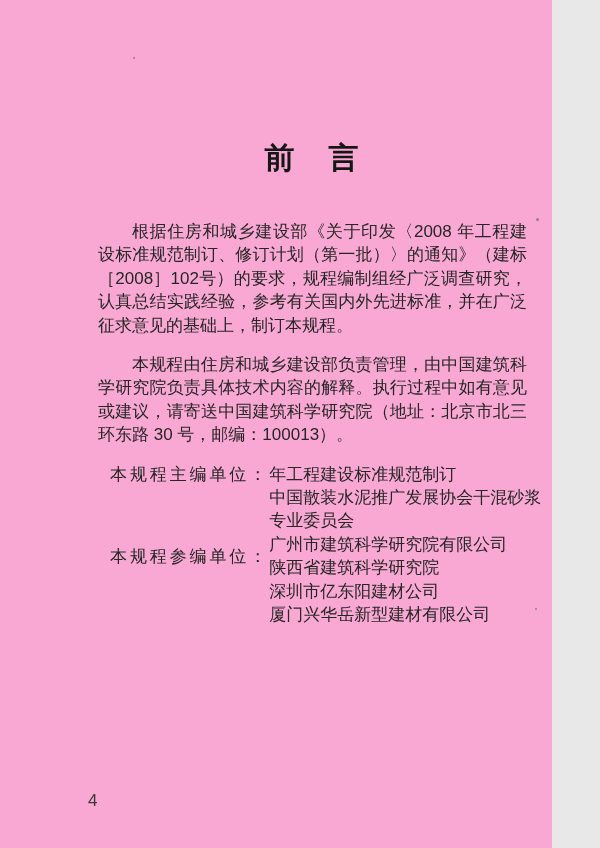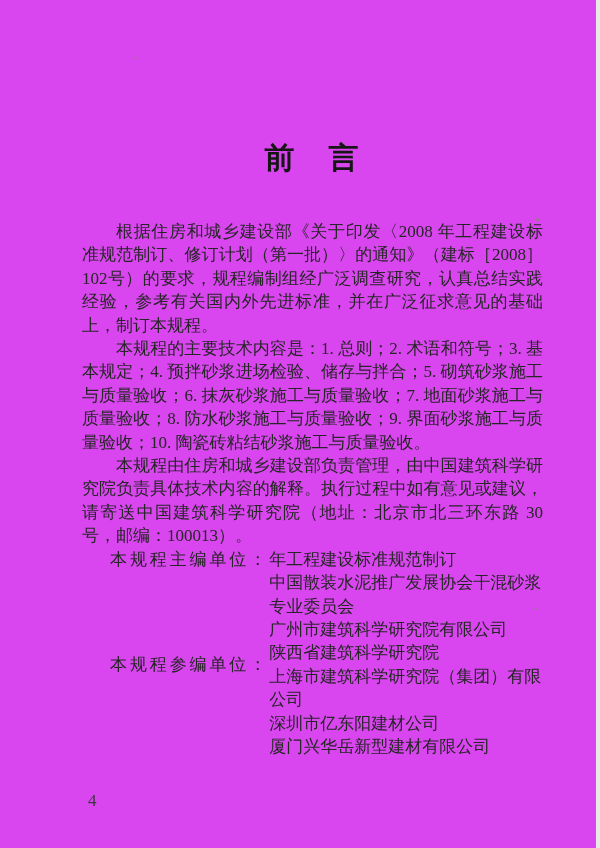--- a/index.html
+++ b/index.html
@@ -2,44 +2,44 @@
 <html><head>
 <meta charset="utf-8">
 <style>
   html, body {
     margin: 0;
     padding: 0;
     background: #e8e8e8;
   }
   .page {
     position: relative;
-    width: 596px;
+    width: 552px;
     height: 848px;
-    background: #d946ef;
-    font-family: Liberation Serif, serif;
+    background: #f9a8d4;
+    font-family: Liberation Sans, sans-serif;
     color: #262626;
     overflow: hidden;
   }
   .content {
     position: absolute;
     left: 82px;
     top: 140px;
     width: 461px;
   }
   .doc-title {
     margin: 0 0 44px 0;
     text-align: center;
     font-size: 30px;
     font-weight: bold;
     color: #161616;
     letter-spacing: 2px;
     line-height: 36px;
   }
   .body-para {
-    margin: 0;
+    margin: 16px;
     font-size: 17px;
     line-height: 23.4px;
     text-align: justify;
     text-justify: inter-ideograph;
     text-indent: 2em;
   }
   .editorial {
     font-size: 17px;
     line-height: 23.4px;
   }
@@ -83,39 +83,37 @@
 
   <div class="speck speck-1"></div>
   <div class="speck speck-2"></div>
   <div class="speck speck-3"></div>
 
   <div class="content">
 
     <h1 class="doc-title">前　言</h1>
 
     <p class="body-para">根据住房和城乡建设部《关于印发〈2008 年工程建设标准规范制订、修订计划（第一批）〉的通知》（建标［2008］102号）的要求，规程编制组经广泛调查研究，认真总结实践经验，参考有关国内外先进标准，并在广泛征求意见的基础上，制订本规程。</p>
-    <p class="body-para">本规程的主要技术内容是：1. 总则；2. 术语和符号；3. 基本规定；4. 预拌砂浆进场检验、储存与拌合；5. 砌筑砂浆施工与质量验收；6. 抹灰砂浆施工与质量验收；7. 地面砂浆施工与质量验收；8. 防水砂浆施工与质量验收；9. 界面砂浆施工与质量验收；10. 陶瓷砖粘结砂浆施工与质量验收。</p>
     <p class="body-para">本规程由住房和城乡建设部负责管理，由中国建筑科学研究院负责具体技术内容的解释。执行过程中如有意见或建议，请寄送中国建筑科学研究院（地址：北京市北三环东路 30 号，邮编：100013）。</p>
 
     <div class="editorial">
 
       <div class="editor-row">
         <span class="editor-label">本规程主编单位：</span>
         <div class="org-list">
           <div class="org-item">年工程建设标准规范制订</div>
         </div>
       </div>
 
       <div class="editor-row">
         <span class="editor-label">本规程参编单位：</span>
         <div class="org-list">
           <div class="org-item">中国散装水泥推广发展协会干混砂浆专业委员会</div>
           <div class="org-item">广州市建筑科学研究院有限公司</div>
           <div class="org-item">陕西省建筑科学研究院</div>
-          <div class="org-item">上海市建筑科学研究院（集团）有限公司</div>
           <div class="org-item">深圳市亿东阳建材公司</div>
           <div class="org-item">厦门兴华岳新型建材有限公司</div>
         </div>
       </div>
 
     </div>
 
   </div>
 
   <div class="page-number">4</div>

